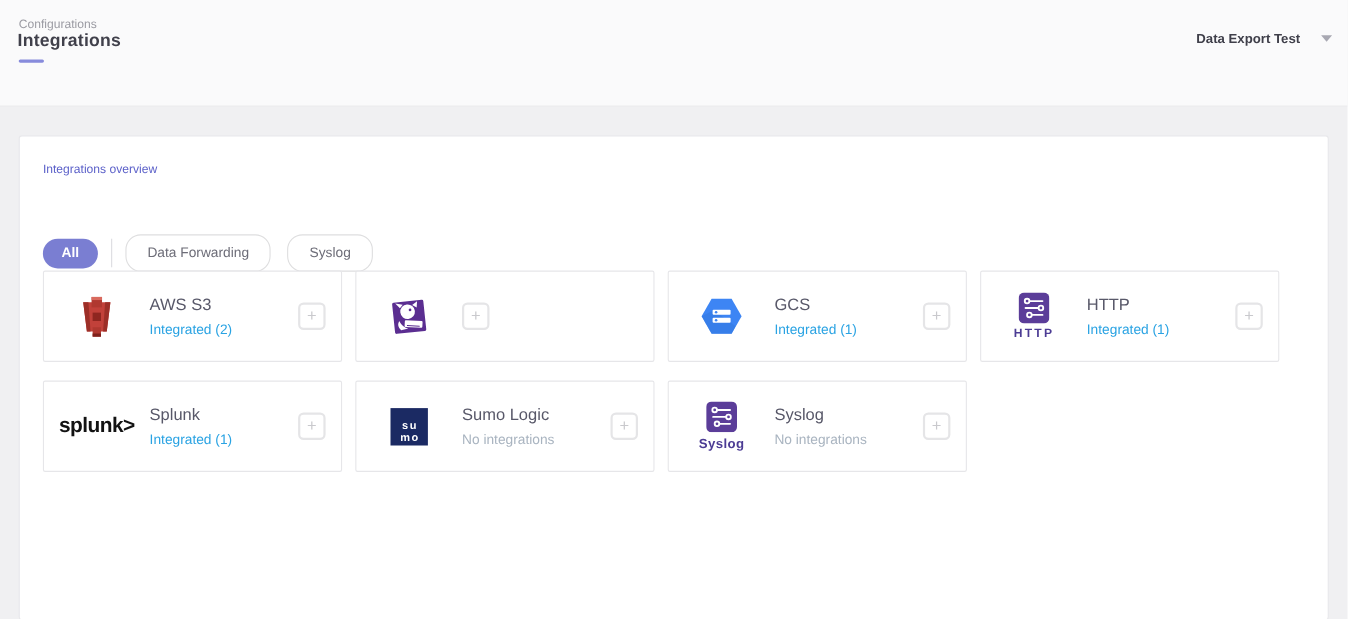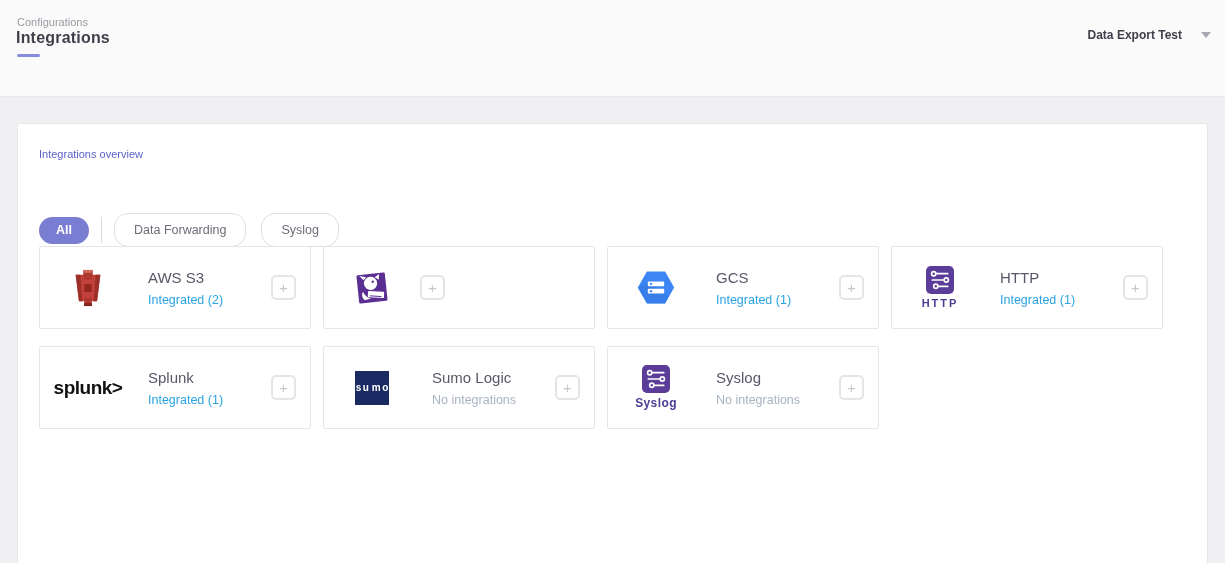--- a/index.html
+++ b/index.html
@@ -58,40 +58,40 @@
     column-gap:12px; row-gap:17px;
   }
   .card {
     height:83px; background:#fff; border:1px solid #e6e6e9; border-radius:2px;
     display:flex; align-items:center; cursor:pointer;
   }
   .card-icon {
     width:96px; flex-shrink:0;
     display:flex; flex-direction:column; align-items:center; justify-content:center;
   }
-  .card-body { flex:1; min-width:0;margin-left:12px; }
+  .card-body { flex:1; min-width:0; }
   .card-title { font-size:15px; color:#585869; margin-bottom:7px; }
   .card-status { font-size:12.5px; }
   .card-status.integrated { color:#2aa3e3; }
   .card-status.none { color:#a9b4c0; }
   .plus-btn {
     width:25px; height:25px; flex-shrink:0; margin-right:14px;
     border:2px solid #e5e5e7; border-radius:5px; background:#fff;
     color:#c9c9cd; font-size:15px; line-height:1;
     display:flex; align-items:center; justify-content:center; cursor:pointer;
     font-family:inherit;
   }
 
   .icon-caption { font-weight:700; color:#4c3c94; margin-top:3px; }
   .caption-http { font-size:11px; letter-spacing:2px; }
   .caption-syslog { font-size:12px; letter-spacing:.4px; }
   .splunk-word { font-size:19px; font-weight:800; color:#121212; letter-spacing:-.5px; }
   .sumo-box {
     width:34px; height:34px; background:#1b2a63; color:#fff;
-    display:flex; flex-direction:row; align-items:center; justify-content:center;
+    display:flex; flex-direction:column; align-items:center; justify-content:flex-end;
     font-size:10px; font-weight:700; line-height:1.15; letter-spacing:1.5px; text-indent:1.5px;
   }
 </style>
 </head>
 <body>
 
 <div class="top-header">
   <div class="breadcrumb">Configurations</div>
   <div class="page-title">Integrations</div>
   <div class="title-underline"></div>

